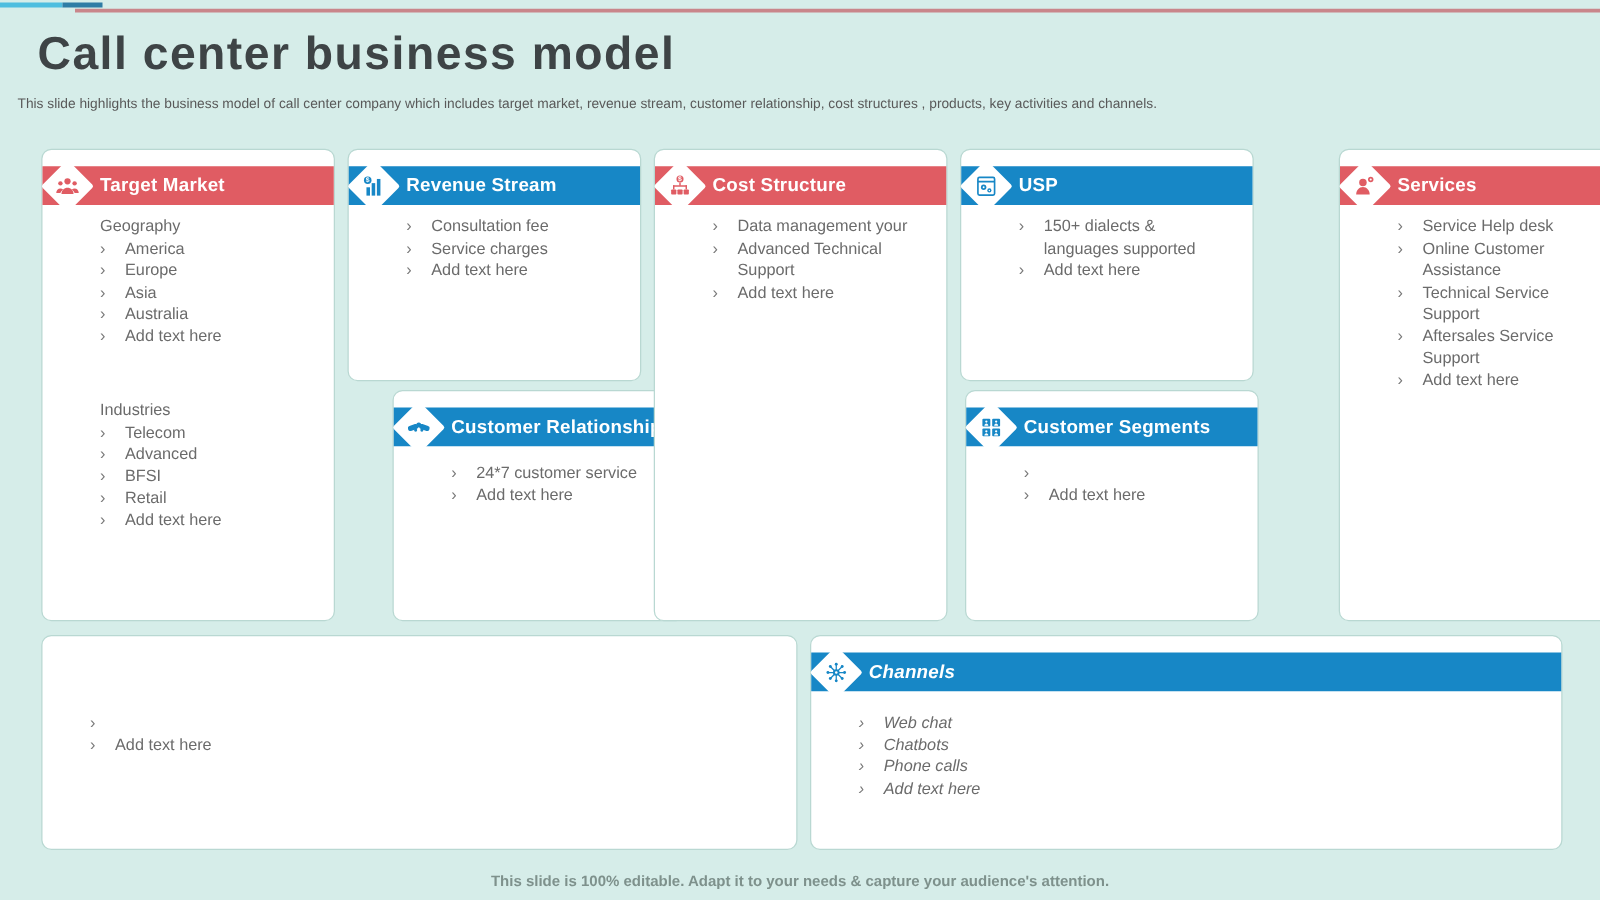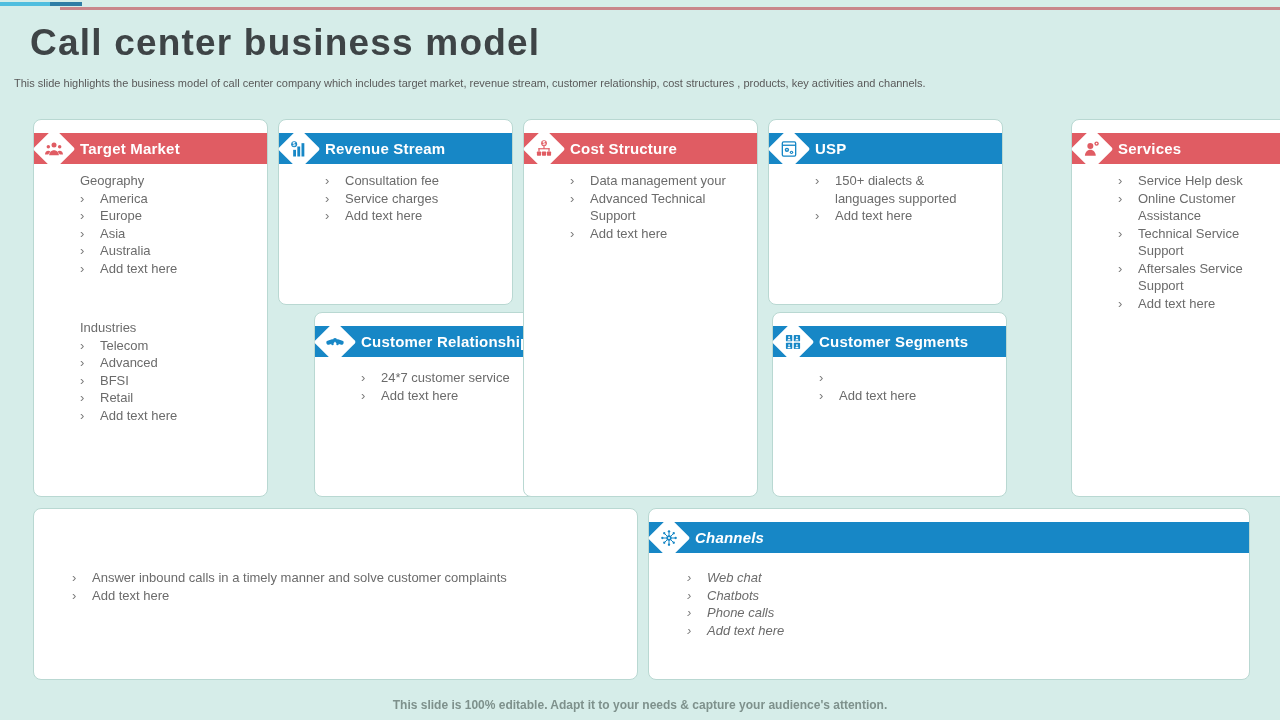--- a/index.html
+++ b/index.html
@@ -339,21 +339,20 @@
         </div>
     </div>
   </div>
 
   <div class="card red wide" style="left:33px;top:508px;width:603px;height:170px;">
     <div class="card-body">
       <div class="block">
           <ul class="items">
             <li>
               <span class="blt">›</span>
-              <span>Answer inbound calls in a timely manner and solve customer complaints</span>
             </li>
             <li>
               <span class="blt">›</span>
               <span>Add text here</span>
             </li>
           </ul>
         </div>
     </div>
   </div>
 

